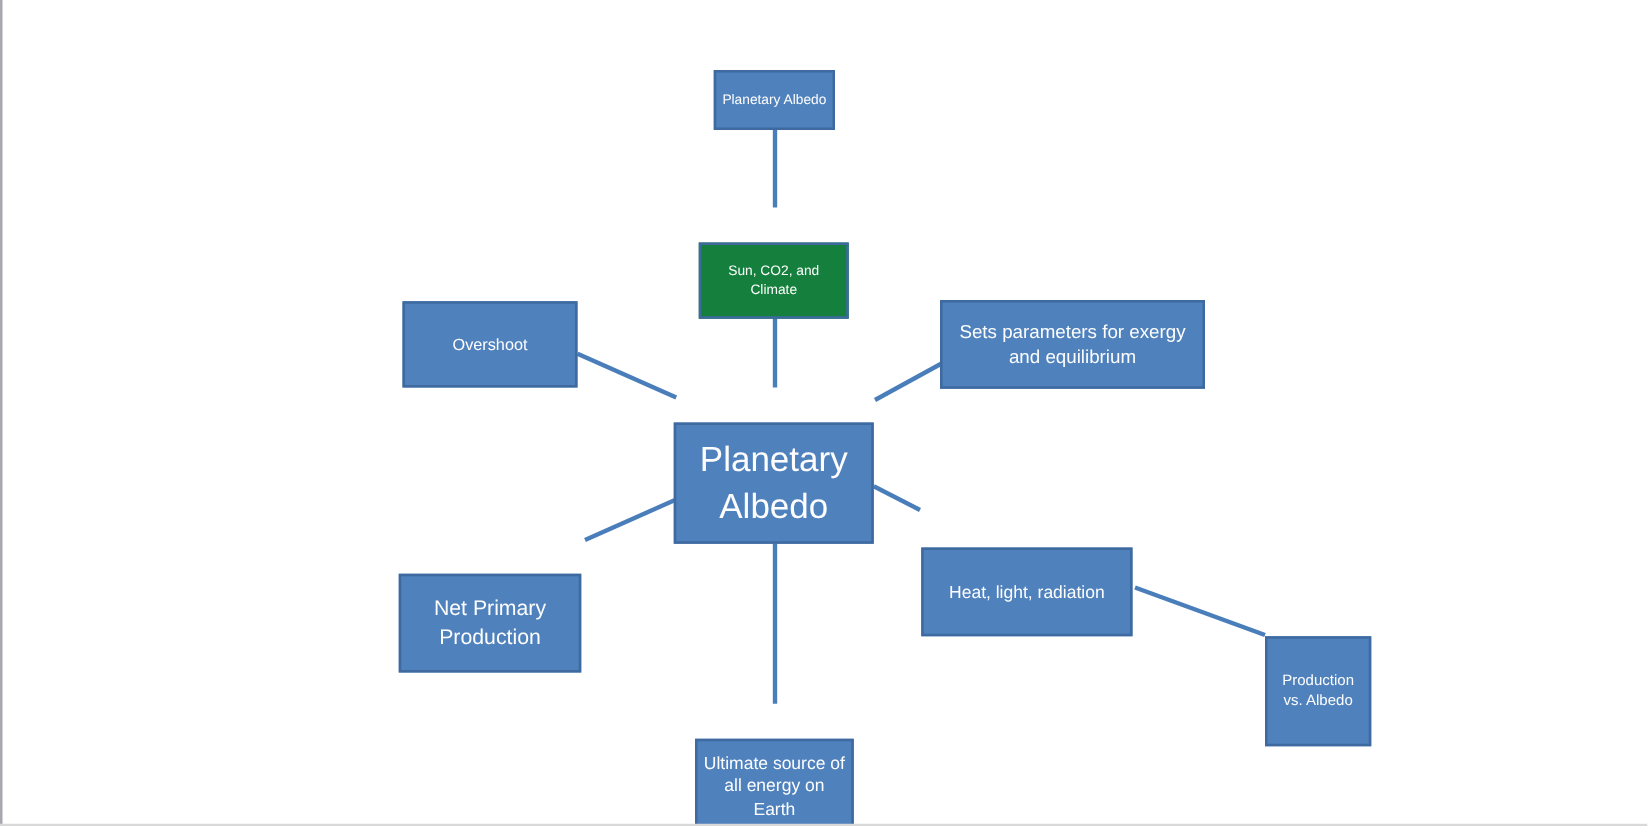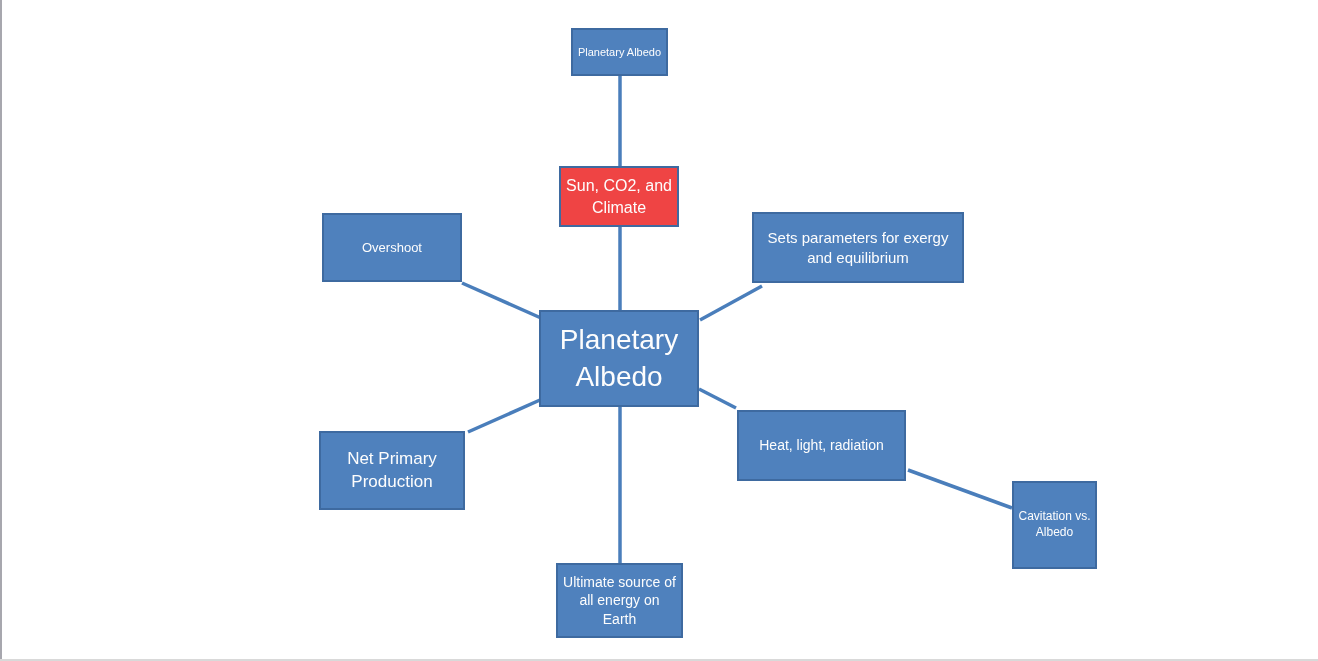--- a/index.html
+++ b/index.html
@@ -32,60 +32,61 @@
     position: absolute;
     display: flex;
     align-items: center;
     justify-content: center;
     text-align: center;
     color: #fdfdfd;
     line-height: 1.32;
     padding: 2px 3px;
     cursor: default;
     user-select: none;
+    margin-top: 28px;
   }
 </style>
 </head>
 <body>
 
 <div class="canvas">
   <svg id="edges-svg" xmlns="http://www.w3.org/2000/svg" viewBox="0 0 1318 661">
       <line x1="620" y1="76" x2="620" y2="166" stroke="#4a7ebb" stroke-width="3.5"></line>
       <line x1="620" y1="227" x2="620" y2="310" stroke="#4a7ebb" stroke-width="3.5"></line>
       <line x1="620" y1="407" x2="620" y2="563" stroke="#4a7ebb" stroke-width="3.5"></line>
       <line x1="462" y1="283" x2="541" y2="318" stroke="#4a7ebb" stroke-width="3.5"></line>
       <line x1="762" y1="286" x2="700" y2="320" stroke="#4a7ebb" stroke-width="3.5"></line>
       <line x1="468" y1="432" x2="540" y2="400" stroke="#4a7ebb" stroke-width="3.5"></line>
       <line x1="699" y1="389" x2="736" y2="408" stroke="#4a7ebb" stroke-width="3.5"></line>
       <line x1="908" y1="470" x2="1012" y2="508" stroke="#4a7ebb" stroke-width="3.5"></line>
     </svg>
   <div id="nodes-layer">
       <div class="node" style="left: 571px; top: 28px; width: 97px; height: 48px; font-size: 11px; background: rgb(79, 129, 189); border: 2px solid rgb(62, 106, 160); color: rgb(253, 253, 253);">
         <span>Planetary Albedo</span>
       </div>
-      <div class="node" style="left: 559px; top: 166px; width: 120px; height: 61px; font-size: 16px; background: #ef4444; border: 2px solid rgb(62, 106, 160); color: rgb(253, 253, 253);">
+      <div class="node" style="left: 559px; top: 166px; width: 120px; height: 61px; font-size: 11px; background: #15803d; border: 2px solid rgb(62, 106, 160); color: rgb(253, 253, 253);">
         <span>Sun, CO2, and Climate</span>
       </div>
       <div class="node" style="left: 322px; top: 213px; width: 140px; height: 69px; font-size: 13px; background: rgb(79, 129, 189); border: 2px solid rgb(62, 106, 160); color: rgb(253, 253, 253);">
         <span>Overshoot</span>
       </div>
       <div class="node" style="left: 752px; top: 212px; width: 212px; height: 71px; font-size: 15px; background: rgb(79, 129, 189); border: 2px solid rgb(62, 106, 160); color: rgb(253, 253, 253);">
         <span>Sets parameters for exergy and equilibrium</span>
       </div>
       <div class="node" style="left: 539px; top: 310px; width: 160px; height: 97px; font-size: 28px; background: rgb(79, 129, 189); border: 2px solid rgb(62, 106, 160); color: rgb(253, 253, 253);">
         <span>Planetary Albedo</span>
       </div>
       <div class="node" style="left: 319px; top: 431px; width: 146px; height: 79px; font-size: 17px; background: rgb(79, 129, 189); border: 2px solid rgb(62, 106, 160); color: rgb(253, 253, 253);">
         <span>Net Primary Production</span>
       </div>
       <div class="node" style="left: 737px; top: 410px; width: 169px; height: 71px; font-size: 14px; background: rgb(79, 129, 189); border: 2px solid rgb(62, 106, 160); color: rgb(253, 253, 253);">
         <span>Heat, light, radiation</span>
       </div>
       <div class="node" style="left: 1012px; top: 481px; width: 85px; height: 88px; font-size: 12px; background: rgb(79, 129, 189); border: 2px solid rgb(62, 106, 160); color: rgb(253, 253, 253);">
-        <span>Cavitation vs. Albedo</span>
+        <span>Production vs. Albedo</span>
       </div>
       <div class="node" style="left: 556px; top: 563px; width: 127px; height: 75px; font-size: 14px; background: rgb(79, 129, 189); border: 2px solid rgb(62, 106, 160); color: rgb(253, 253, 253);">
         <span>Ultimate source of all energy on Earth</span>
       </div>
     </div>
   <div class="edge-left" style="background: rgb(167, 167, 174);"></div>
   <div class="edge-bottom" style="background: rgb(217, 217, 217);"></div>
 </div>
 
 </body></html>

